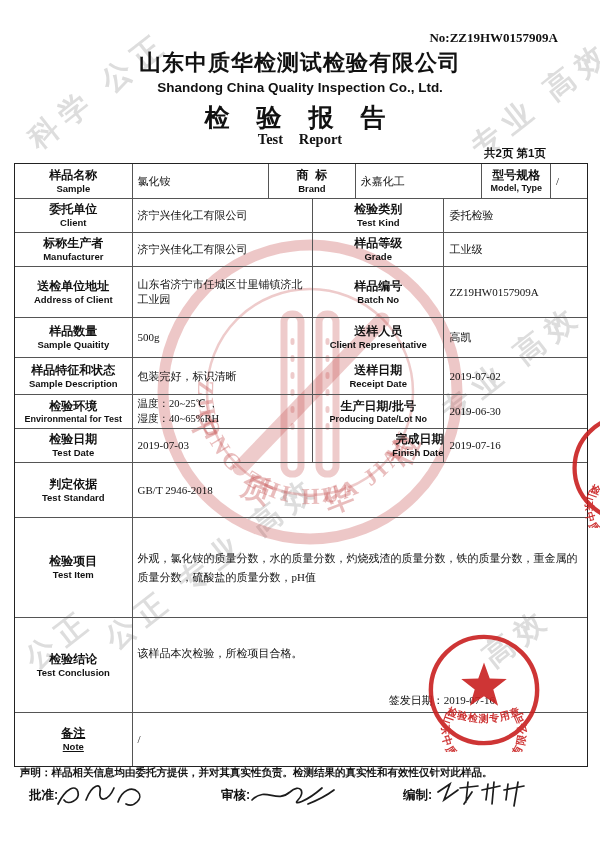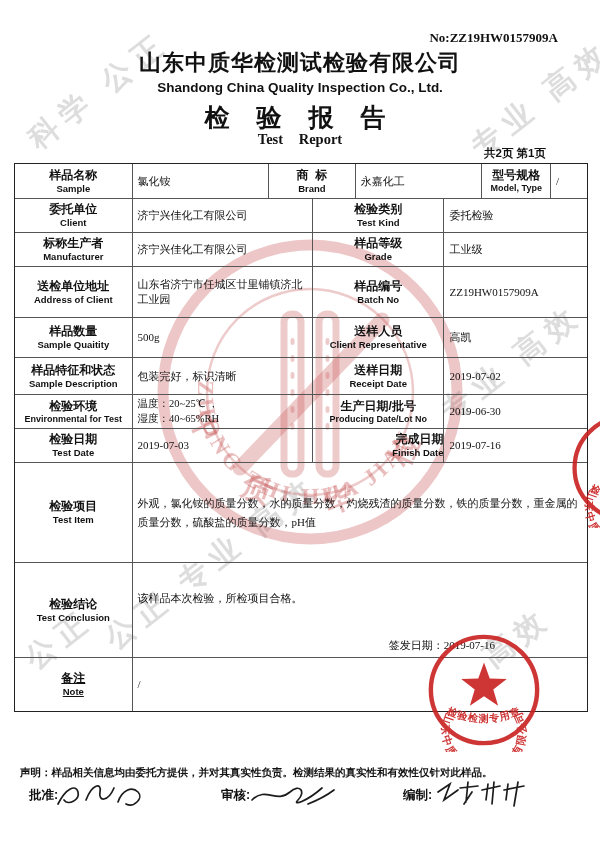--- a/index.html
+++ b/index.html
@@ -223,20 +223,29 @@
         </div>
       <div class="c lab" style="width:132px;align-items:flex-end;">
         <div class="lcn">完成日期</div>
         <div class="len">Finish  Date</div>
       </div>
       <div class="c val" style="width:143px;">
           <span>2019-07-16</span>
         </div>
     </div>
 
+    <div class="tr" style="height:55px;">
+      <div class="c lab" style="width:118px;">
+        <div class="lcn">判定依据</div>
+        <div class="len">Test Standard</div>
+      </div>
+      <div class="c val" style="width:456px;">
+          <span>GB/T 2946-2018</span>
+        </div>
+    </div>
 
     <div class="tr" style="height:100px;">
       <div class="c lab" style="width:118px;">
         <div class="lcn">检验项目</div>
         <div class="len">Test  Item</div>
       </div>
       <div class="c val" style="width:456px;line-height:1.7;">
           <span>外观，氯化铵的质量分数，水的质量分数，灼烧残渣的质量分数，铁的质量分数，重金属的质量分数，硫酸盐的质量分数，pH值</span>
         </div>
     </div>

